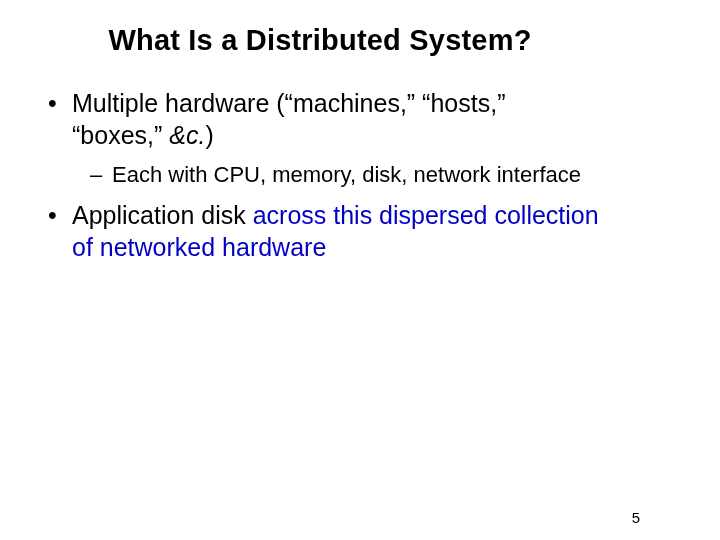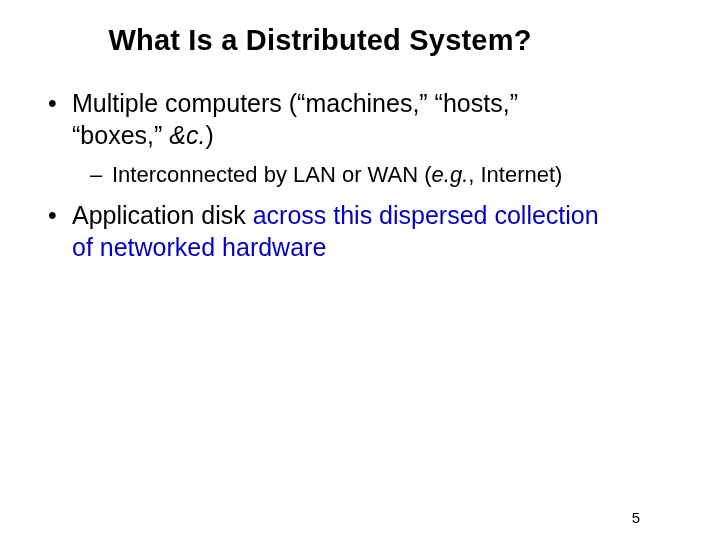--- a/index.html
+++ b/index.html
@@ -77,24 +77,24 @@
 </head>
 <body>
 
 <div class="slide">
 
   <div class="title">What Is a Distributed System?</div>
 
   <ul class="level1">
 
     <li>
-      <span>Multiple computers (“machines,” “hosts,” “boxes,” </span><span class="italic">&amp;c.</span><span>)</span>
+      <span>Multiple hardware (“machines,” “hosts,” “boxes,” </span><span class="italic">&amp;c.</span><span>)</span>
       <ul class="level2">
         <li>
-          <span>Interconnected by LAN or WAN (</span><span class="italic">e.g.</span><span>, Internet)</span>
+          <span>Each with CPU, memory, disk, network interface</span>
         </li>
       </ul>
     </li>
 
     <li>
       <span>Application disk </span><span class="blue">across this dispersed collection of networked hardware</span>
     </li>
 
 
   </ul>

